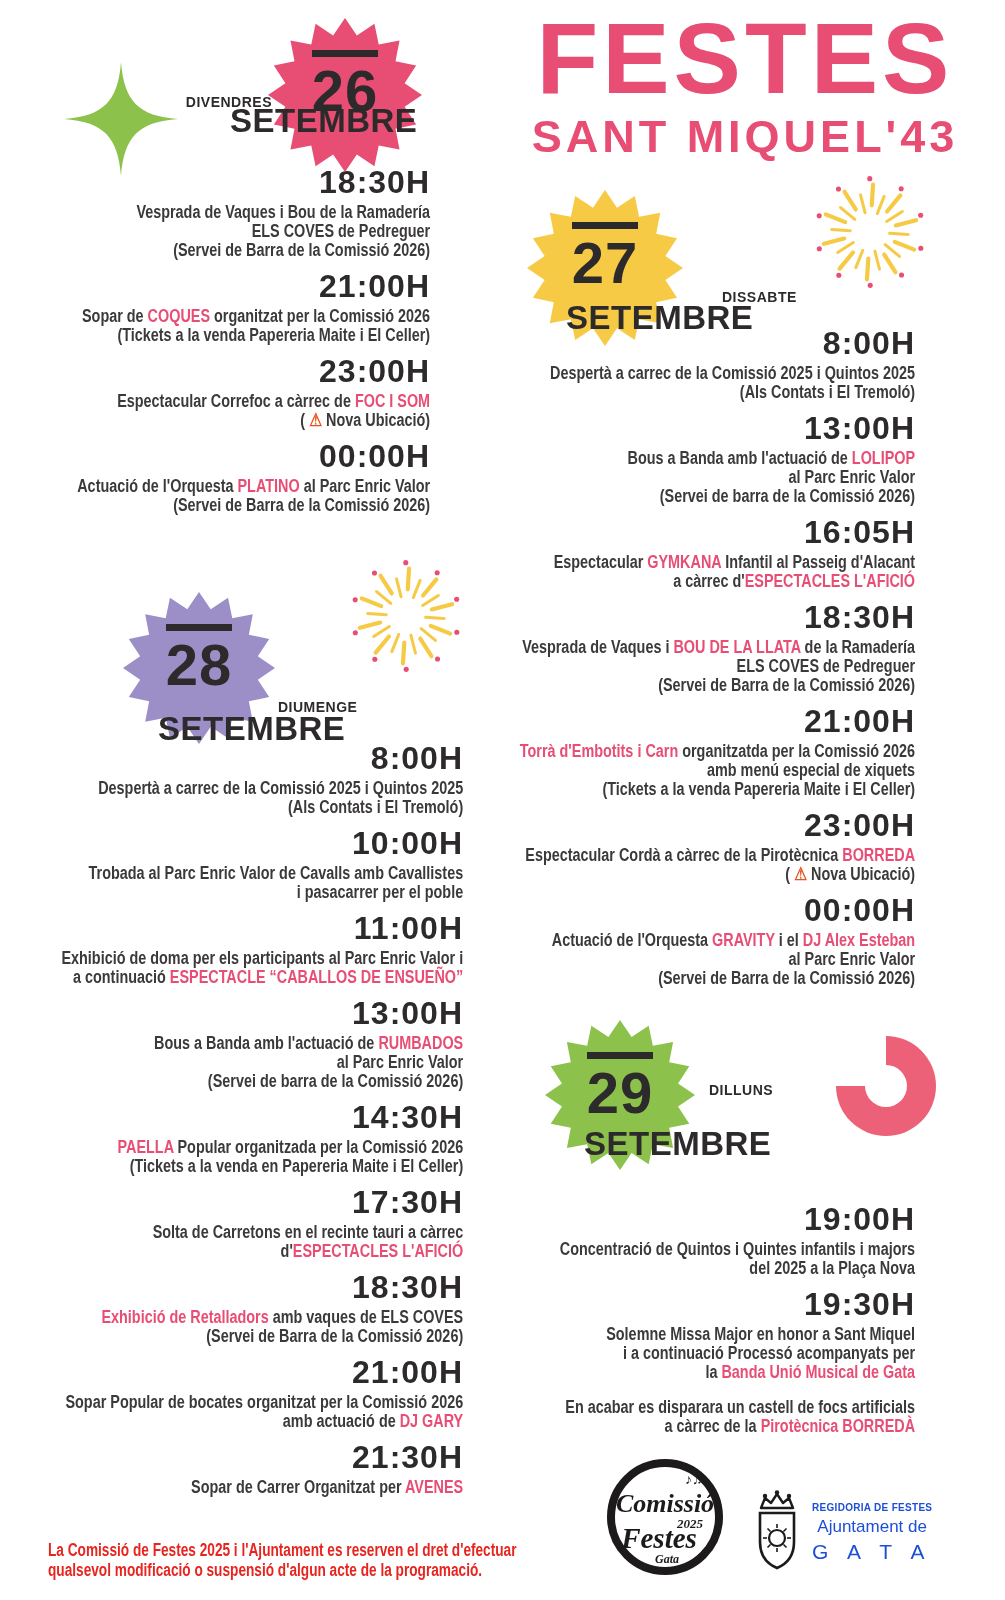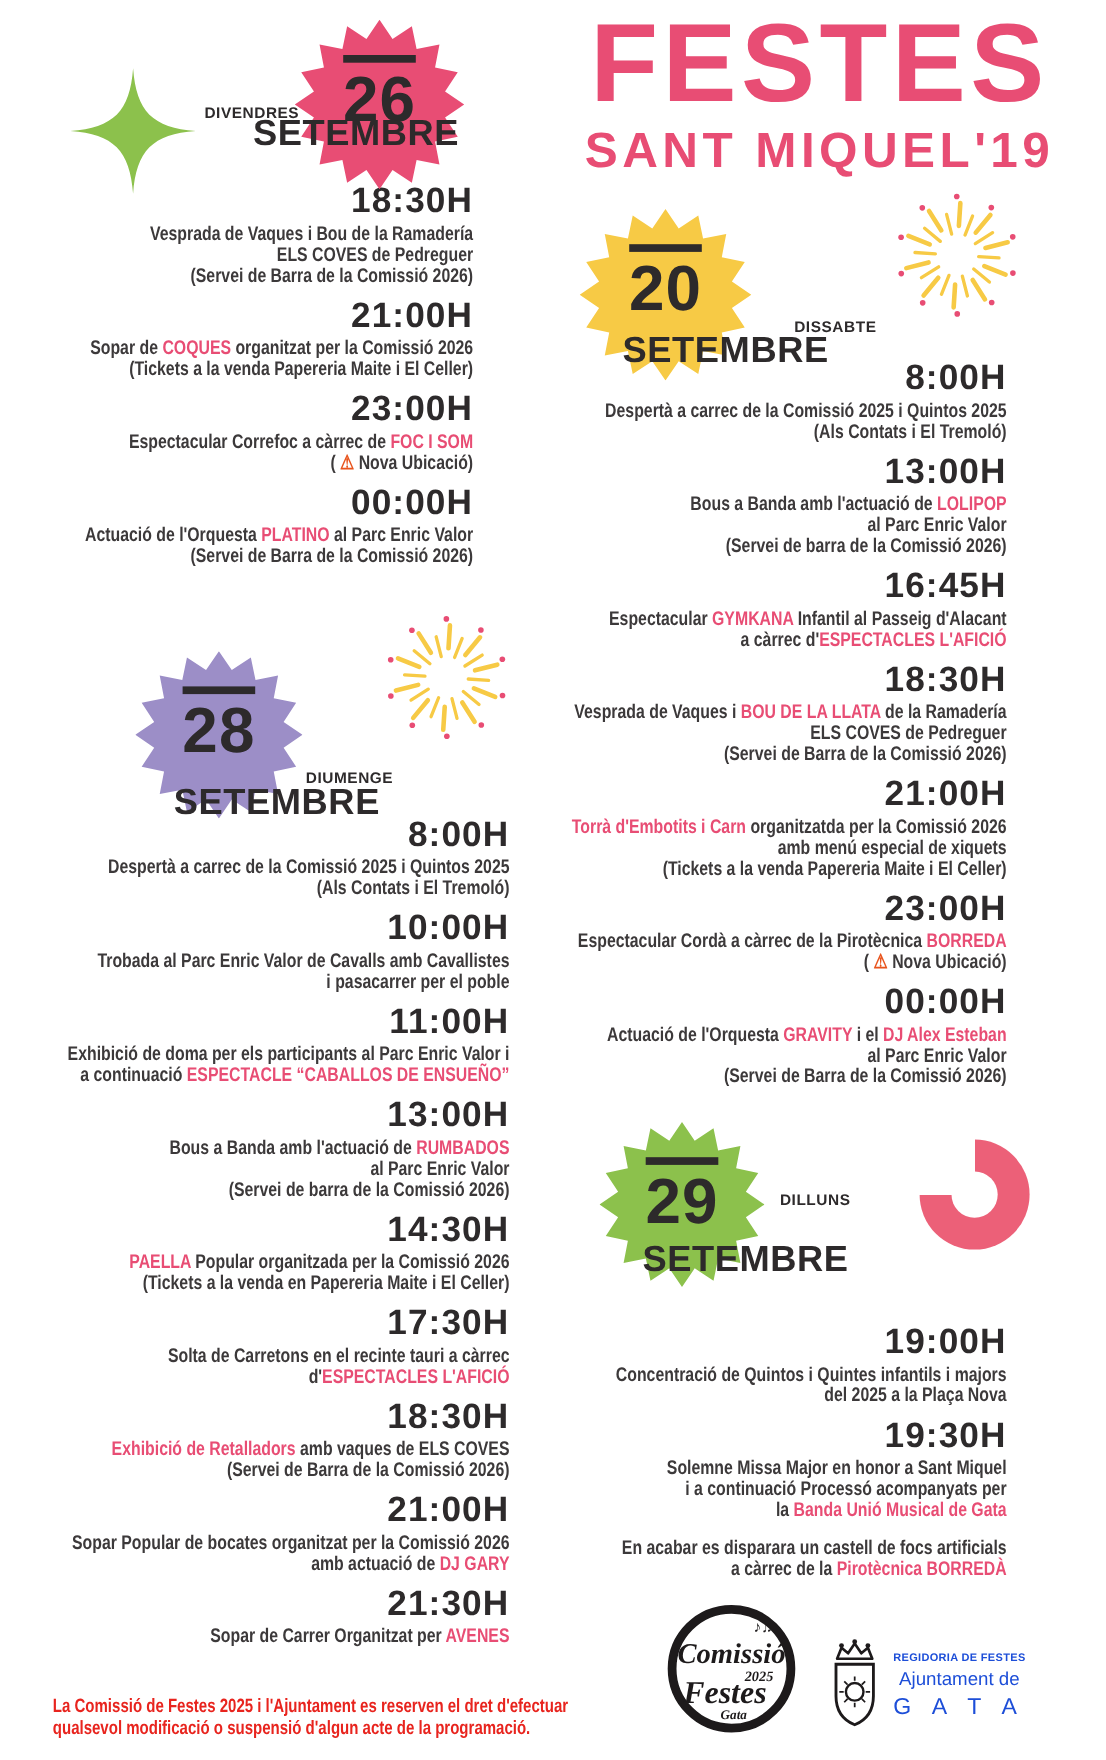--- a/index.html
+++ b/index.html
@@ -68,21 +68,21 @@
   .aj-dept{font-size:10px;font-weight:bold;letter-spacing:.3px;}
   .aj-name{font-size:17px;margin-top:4px;text-align:center;}
   .aj-city{font-size:21px;letter-spacing:7px;margin-top:3px;}
 </style>
 </head>
 <body>
 
 <div class="poster" style="--pink: #e84d74; --pinklight: #ec6078; --yellow: #f7ca45; --purple: #9c8ec7; --green: #8cc14c; --ink: #2d2a2b; --red: #e8241e; --warn_orange: #e8541d;">
 
   <div class="title1">FESTES</div>
-  <div class="title2">SANT MIQUEL'19</div>
+  <div class="title2">SANT MIQUEL'43</div>
 
   <div class="sparkle">
     <svg viewBox="0 0 120 120">
         <path d="M60,2 C63,42 78,57 118,60 C78,63 63,78 60,118 C57,78 42,63 2,60 C42,57 57,42 60,2 Z" fill="currentColor"></path>
       </svg>
   </div>
 
   <svg class="firework" id="fw1" viewBox="0 0 100 100">
       <line x1="72.28498569934483" y1="44.30970893714597" x2="89.72540929013644" y2="39.85643767056456" stroke="#f7ca45" stroke-width="3.6" stroke-linecap="round"></line>
       <line x1="66.96502250463286" y1="51.089959364976785" x2="82.9321025089932" y2="52.11580347319023" stroke="#f7ca45" stroke-width="2.6" stroke-linecap="round"></line>
@@ -161,21 +161,21 @@
   </div>
   <div class="weekday" id="wd26">DIVENDRES</div>
   <div class="month" id="mo26">SETEMBRE</div>
 
   <div class="star" id="star27">
     <svg viewBox="0 0 100 100">
         <polygon fill="currentColor" points="50.0,0.0 57.7,11.3 69.1,3.8 71.9,17.2 85.4,14.6 82.8,28.1 96.2,30.9 88.7,42.3 100.0,50.0 88.7,57.7 96.2,69.1 82.8,71.9 85.4,85.4 71.9,82.8 69.1,96.2 57.7,88.7 50.0,100.0 42.3,88.7 30.9,96.2 28.1,82.8 14.6,85.4 17.2,71.9 3.8,69.1 11.3,57.7 0.0,50.0 11.3,42.3 3.8,30.9 17.2,28.1 14.6,14.6 28.1,17.2 30.9,3.8 42.3,11.3"></polygon>
       </svg>
     <div class="num-group">
       <div class="overline"></div>
-      <div class="num">20</div>
+      <div class="num">27</div>
     </div>
   </div>
   <div class="weekday" id="wd27">DISSABTE</div>
   <div class="month" id="mo27">SETEMBRE</div>
 
   <div class="star" id="star28">
     <svg viewBox="0 0 100 100">
         <polygon fill="currentColor" points="50.0,0.0 57.7,11.3 69.1,3.8 71.9,17.2 85.4,14.6 82.8,28.1 96.2,30.9 88.7,42.3 100.0,50.0 88.7,57.7 96.2,69.1 82.8,71.9 85.4,85.4 71.9,82.8 69.1,96.2 57.7,88.7 50.0,100.0 42.3,88.7 30.9,96.2 28.1,82.8 14.6,85.4 17.2,71.9 3.8,69.1 11.3,57.7 0.0,50.0 11.3,42.3 3.8,30.9 17.2,28.1 14.6,14.6 28.1,17.2 30.9,3.8 42.3,11.3"></polygon>
       </svg>
     <div class="num-group">
@@ -227,21 +227,21 @@
         <div class="line"><span>Despertà a carrec de la Comissió 2025 i Quintos 2025</span></div>
         <div class="line"><span>(Als Contats i El Tremoló)</span></div>
       </div>
       <div class="event">
         <div class="time">13:00H</div>
         <div class="line"><span>Bous a Banda amb l'actuació de </span><span class="pink">LOLIPOP</span></div>
         <div class="line"><span>al Parc Enric Valor</span></div>
         <div class="line"><span>(Servei de barra de la Comissió 2026)</span></div>
       </div>
       <div class="event">
-        <div class="time">16:45H</div>
+        <div class="time">16:05H</div>
         <div class="line"><span>Espectacular </span><span class="pink">GYMKANA</span><span> Infantil al Passeig d'Alacant</span></div>
         <div class="line"><span>a càrrec d'</span><span class="pink">ESPECTACLES L'AFICIÓ</span></div>
       </div>
       <div class="event">
         <div class="time">18:30H</div>
         <div class="line"><span>Vesprada de Vaques i </span><span class="pink">BOU DE LA LLATA</span><span> de la Ramadería</span></div>
         <div class="line"><span>ELS COVES de Pedreguer</span></div>
         <div class="line"><span>(Servei de Barra de la Comissió 2026)</span></div>
       </div>
       <div class="event">

